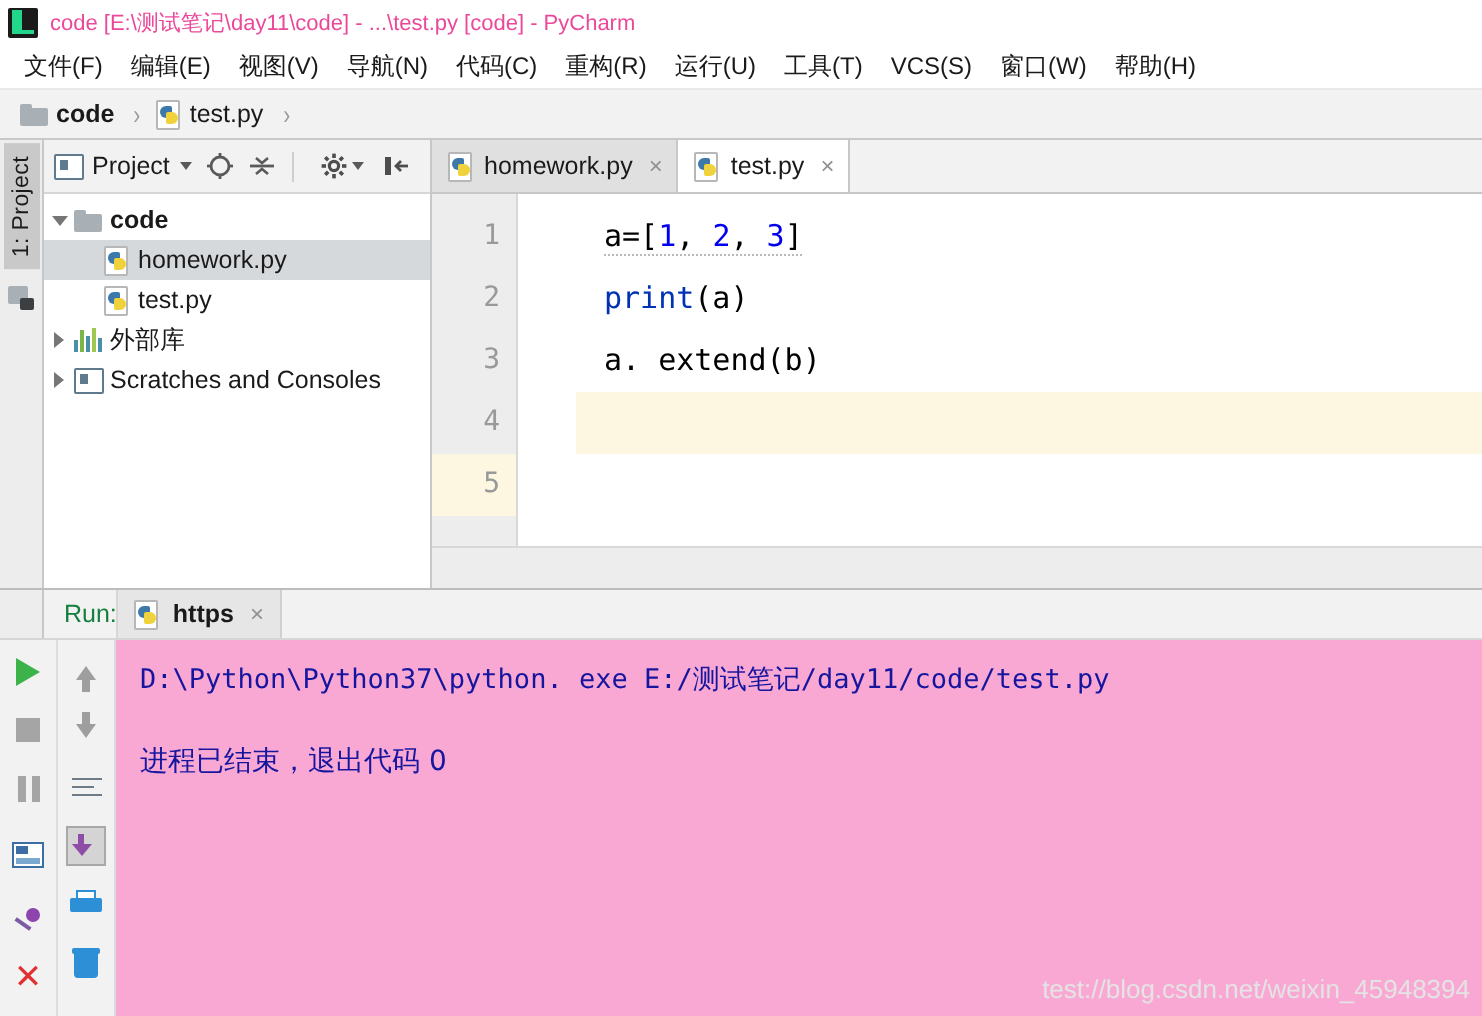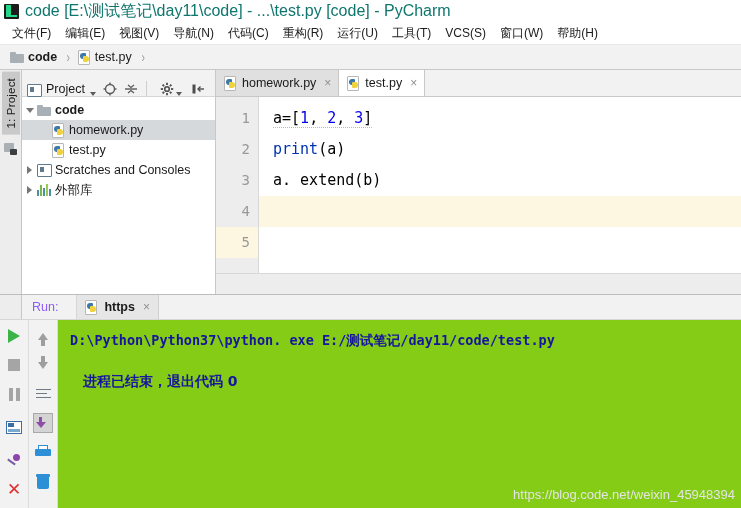--- a/index.html
+++ b/index.html
@@ -51,22 +51,22 @@
     background: #21d789;
   }
   .pc-logo::after {
     content: "";
     position: absolute;
     left: 2px; bottom: 1.5px;
     width: 11px; height: 2px;
     background: #21d789;
   }
   .title-text {
-    font-size: 16px;
-    color: #0f766e;
+    font-size: 11px;
+    color: #ec4899;
     white-space: nowrap;
     letter-spacing: 0px;
   }
 
   
   .menubar {
     height: 22px;
     background: #ffffff;
     display: flex;
     align-items: center;
@@ -216,21 +216,21 @@
     flex-direction: column;
     border-right: 1px solid #c8c8c8;
     flex: 0 0 auto;
     min-width: 0;
   }
   .panel-header {
     height: 26px;
     background: #f2f2f2;
     border-bottom: 1px solid #d6d6d6;
     display: flex;
-    align-items: flex-end;
+    align-items: center;
     padding-left: 5px;
     flex: 0 0 auto;
   }
   .panel-title {
     font-size: 12.5px;
     margin-left: 5px;
     color: #1a1a1a;
   }
   .hdr-ico { margin-left: 7px; flex: 0 0 auto; display:flex; align-items:center;}
   .caret-down {
@@ -391,20 +391,21 @@
     font-family: "DejaVu Sans Mono", monospace;
     font-size: 14px;
   }
   .gline.cur { background: #fdf6e0; }
   .code {
     flex: 1 1 auto;
     padding-top: 6px;
     position: relative;
     min-width: 0;
     overflow: hidden;
+    padding-left: 29px;
   }
   .cline {
     height: 31px;
     line-height: 31px;
     padding-left: 14px;
     font-family: "DejaVu Sans Mono", monospace;
     font-size: 15px;
     color: #000000;
     white-space: pre;
   }
@@ -439,24 +440,24 @@
     border-bottom: 1px solid #d6d6d6;
   }
   .run-strip {
     width: 21px;
     background: #ededed;
     border-right: 1px solid #c8c8c8;
     flex: 0 0 auto;
   }
   .run-label {
     font-size: 12.5px;
-    color: #8b5cf6;
-    display: flex;
-    align-items: center;
-    padding: 0 18px 0 10px;
+    color: #15803d;
+    display: flex;
+    align-items: center;
+    padding: 0 0 0 10px;
     border-right: 1px solid #d6d6d6;
   }
   .run-tab {
     display: flex;
     align-items: center;
     padding: 0 8px;
     background: #e6e6e6;
     border-right: 1px solid #d0d0d0;
   }
   .run-tab-label {
@@ -590,38 +591,36 @@
     content:""; position:absolute; left:1px; top:3px;
     width:12px; height:12px; background:#2d8fd5; border-radius:0 0 2px 2px;
   }
   .ico-trash::after {
     content:""; position:absolute; left:0px; top:0px;
     width:14px; height:3px; background:#2d8fd5; border-radius:1px;
   }
 
   .console {
     flex: 1 1 auto;
-    background: #84cc16;
+    background: #f9a8d4;
     padding: 8px 0 0 12px;
     overflow: hidden;
     min-width: 0;
     position: relative;
-    font-weight: bold;
   }
   .cons-line {
     font-family: "DejaVu Sans Mono", monospace;
     font-size: 13.5px;
     color: #15159e;
     white-space: pre;
     line-height: 25px;
   }
   .cons-line.zh {
     font-family: "DejaVu Sans", sans-serif;
     font-size: 14px;
-    margin-left: 13px;
   }
   .cons-gap { height: 16px; }
 
   .watermark {
     position: absolute;
     right: 6px;
     bottom: 6px;
     font-size: 13px;
     color: #e4e4e4;
     font-family: "Liberation Sans", sans-serif;
@@ -749,36 +748,36 @@
               <span class="pyblue"></span>
               <span class="pyyellow"></span>
           </span>
           <span class="tree-label">test.py</span>
         </div>
 
         <div class="tree-row">
           <span class="tw">
               <span class="arrow-right"></span>
             </span>
-          <span class="ico-module"></span>
-          <span class="tree-label">Scratches and Consoles</span>
-        </div>
-
-        <div class="tree-row">
-          <span class="tw">
-              <span class="arrow-right"></span>
-            </span>
           <span class="ico-lib">
             <i style="height:6px;background:#4a90a4"></i>
               <i style="height:11px;background:#7ab648"></i>
               <i style="height:8px;background:#4a90a4"></i>
               <i style="height:12px;background:#9ec84f"></i>
               <i style="height:7px;background:#4a90a4"></i>
           </span>
           <span class="tree-label">外部库</span>
+        </div>
+
+        <div class="tree-row">
+          <span class="tw">
+              <span class="arrow-right"></span>
+            </span>
+          <span class="ico-module"></span>
+          <span class="tree-label">Scratches and Consoles</span>
         </div>
       </div>
     </div>
 
     <div class="editor-area">
       <div class="tabbar">
         <div class="etab">
           <span class="ico-py">
             <span class="sheet"></span>
               <span class="pyblue"></span>
@@ -889,14 +888,14 @@
       </div>
 
       <div class="console">
         <div class="cons-line">D:\Python\Python37\python. exe E:/测试笔记/day11/code/test.py</div>
         <div class="cons-gap"></div>
         <div class="cons-line zh">进程已结束，退出代码 0</div>
       </div>
     </div>
   </div>
 
-  <div class="watermark">https://blog.code.net/weixin_45948394</div>
+  <div class="watermark">test://blog.csdn.net/weixin_45948394</div>
 </div>
 
 </body></html>

